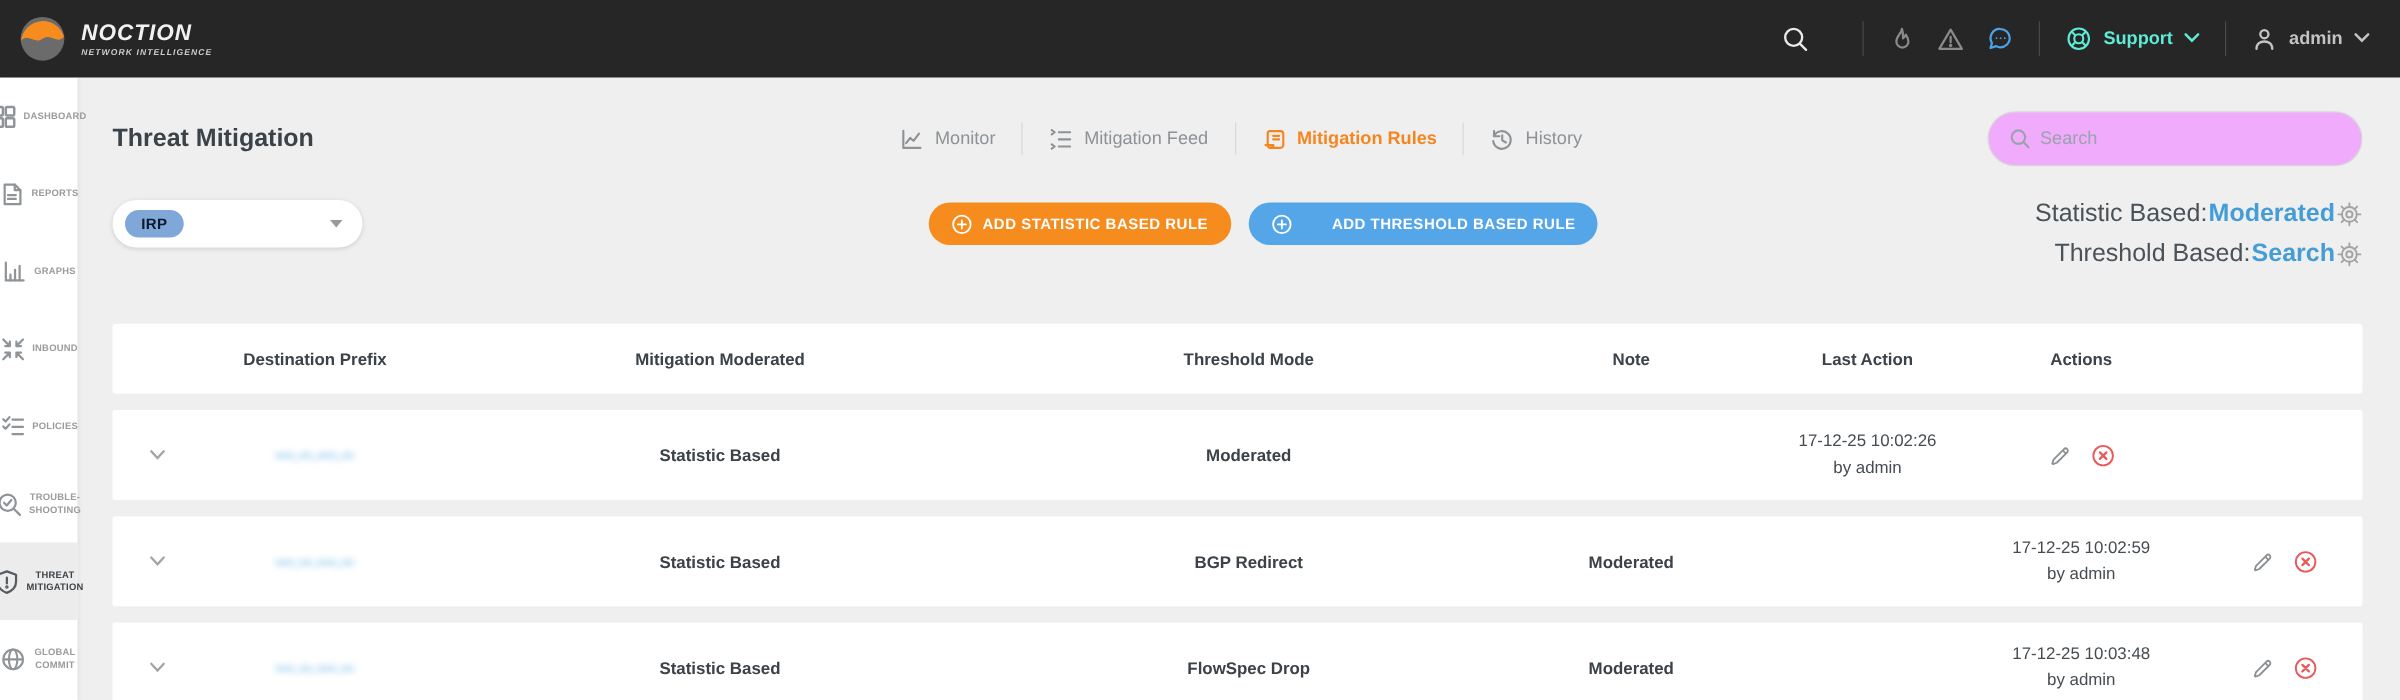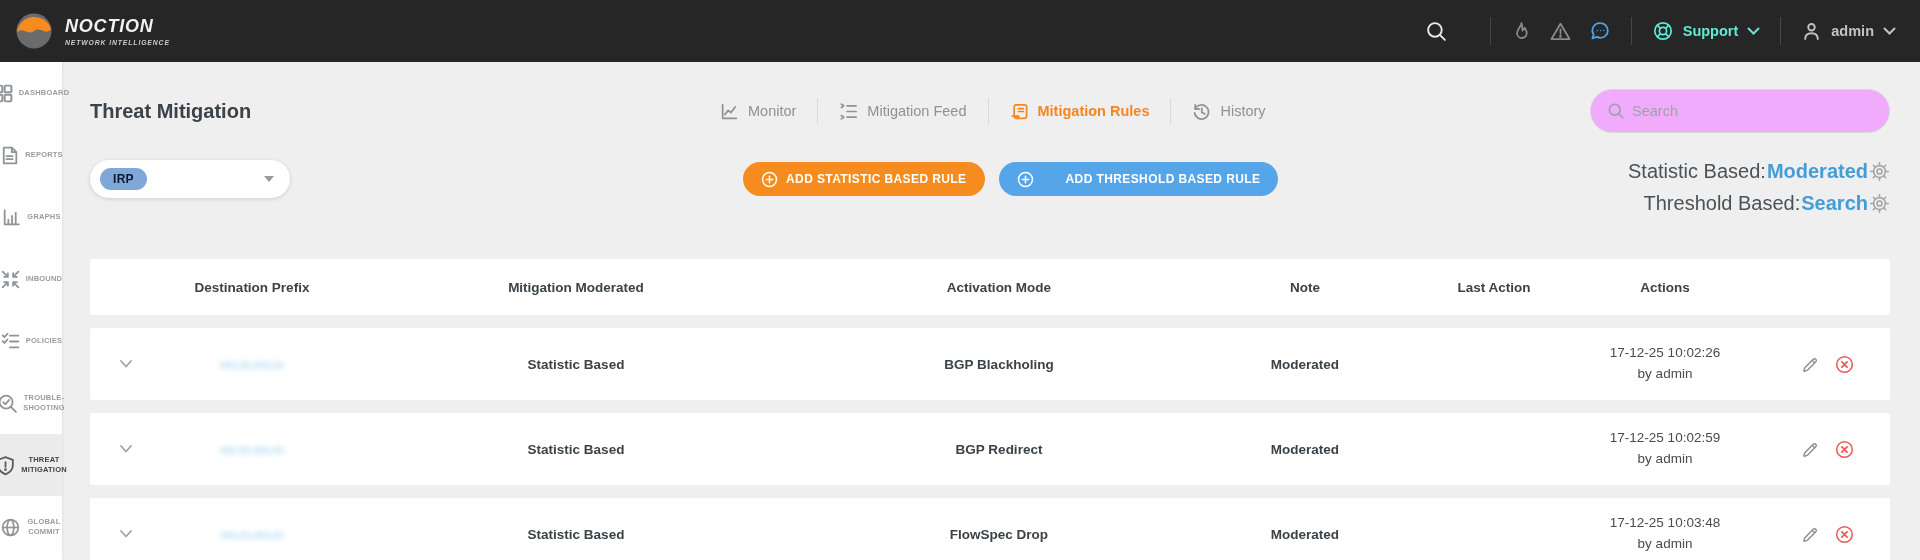--- a/index.html
+++ b/index.html
@@ -360,35 +360,34 @@
         </span>
       </div>
     </div>
   </div>
 
   <div class="table">
     <div class="thead tgrid">
       <div></div>
       <div class="th">Destination Prefix</div>
       <div class="th">Mitigation Moderated</div>
-      <div class="th">Activation Mode</div>
+      <div class="th">Threshold Mode</div>
       <div class="th">Note</div>
       <div class="th">Last Action</div>
       <div class="th">Actions</div>
     </div>
 
     <div class="trow tgrid">
       <div class="expander">
         <svg width="14" height="10" viewBox="0 0 14 10" fill="none" stroke="currentColor" stroke-width="1.8" stroke-linecap="round">
             <path d="M2 2 L7 7.5 L12 2"></path>
           </svg>
       </div>
       <div class="cell prefix">•••.••.•••.••</div>
       <div class="cell bold">Statistic Based</div>
-      <div class="cell bold">BGP Blackholing</div>
       <div class="cell bold">Moderated</div>
       <div class="cell"></div>
       <div class="cell last-action">
         <div>17-12-25 10:02:26</div>
         <div>by admin</div>
       </div>
       <div class="actions-cell">
         <span class="act-edit">
           <svg width="19" height="19" viewBox="0 0 20 20" fill="none" stroke="currentColor" stroke-width="1.5" stroke-linejoin="round">
             <path d="M4 16.6 L5.1 13.4 L13.9 4.5 A1.9 1.9 0 0 1 16.6 7.2 L7.8 16 L4.6 17.2 Z"></path>

